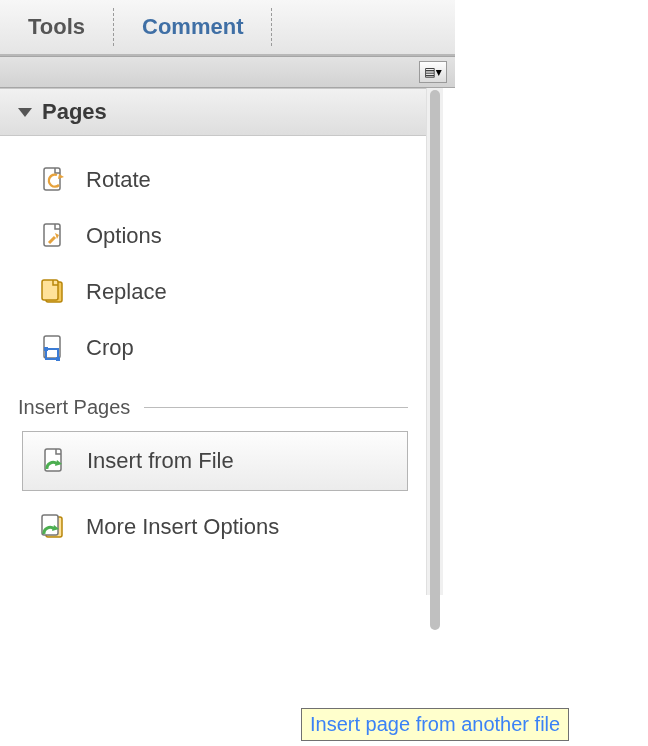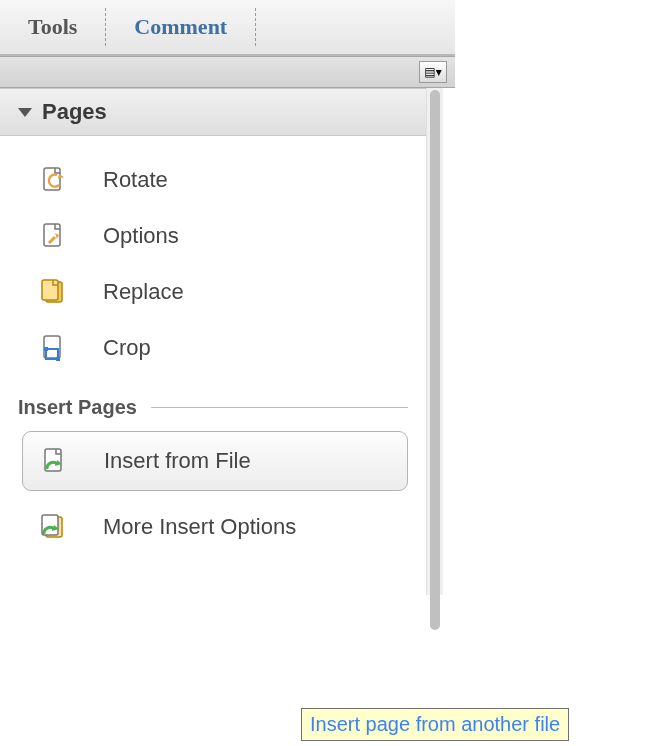--- a/index.html
+++ b/index.html
@@ -11,21 +11,20 @@
     height: 746px;
     position: relative;
     overflow: hidden;
   }
   .tab-bar {
     display: flex;
     height: 56px;
     background: linear-gradient(to bottom, #f7f7f7 0%, #e5e5e5 100%);
     border-bottom: 2px solid #b8b8b8;
     width: 455px;
-    font-family: Liberation Serif, serif;
   }
   .tab {
     display: flex;
     align-items: center;
     justify-content: center;
     font-size: 22px;
     font-weight: bold;
     padding: 0 28px;
     position: relative;
     cursor: pointer;
@@ -98,47 +97,47 @@
   .disclosure {
     width: 0; height: 0;
     border-left: 7px solid transparent;
     border-right: 7px solid transparent;
     border-top: 9px solid #555;
   }
   .item-list { padding: 16px 0 16px 0; }
   .item {
     display: flex;
     align-items: center;
-    gap: 33px;
+    gap: 16px;
     padding: 10px 15px 10px 38px;
     font-size: 22px;
     color: #444;
     cursor: pointer;
     height: 56px;
   }
   .subsection {
     padding: 4px 18px 4px 18px;
-    font-weight: bold;
+    font-weight: normal;
     color: #555;
     font-size: 20px;
     display: flex;
     align-items: center;
     gap: 14px;
   }
   .subsection .line {
     flex: 1;
     height: 1px;
     background: #bcbcbc;
   }
   .item.selected {
     margin: 8px 18px 8px 22px;
     padding-left: 16px;
     background: linear-gradient(to bottom, #fdfdfd, #ececec);
     border: 1px solid #b4b4b4;
-    border-radius: 9px;
+    border-radius: 0;
     height: 60px;
   }
   .icon { width: 32px; height: 32px; flex-shrink: 0; display: flex; align-items: center; justify-content: center; }
   .tooltip {
     position: absolute;
     left: 301px;
     top: 708px;
     background: #ffffcc;
     border: 1px solid #707070;
     padding: 4px 8px;

